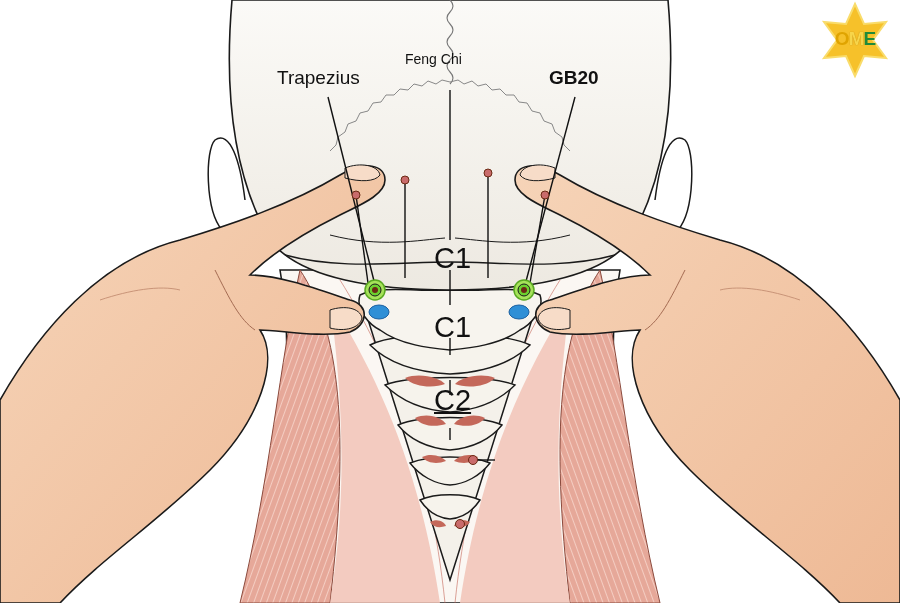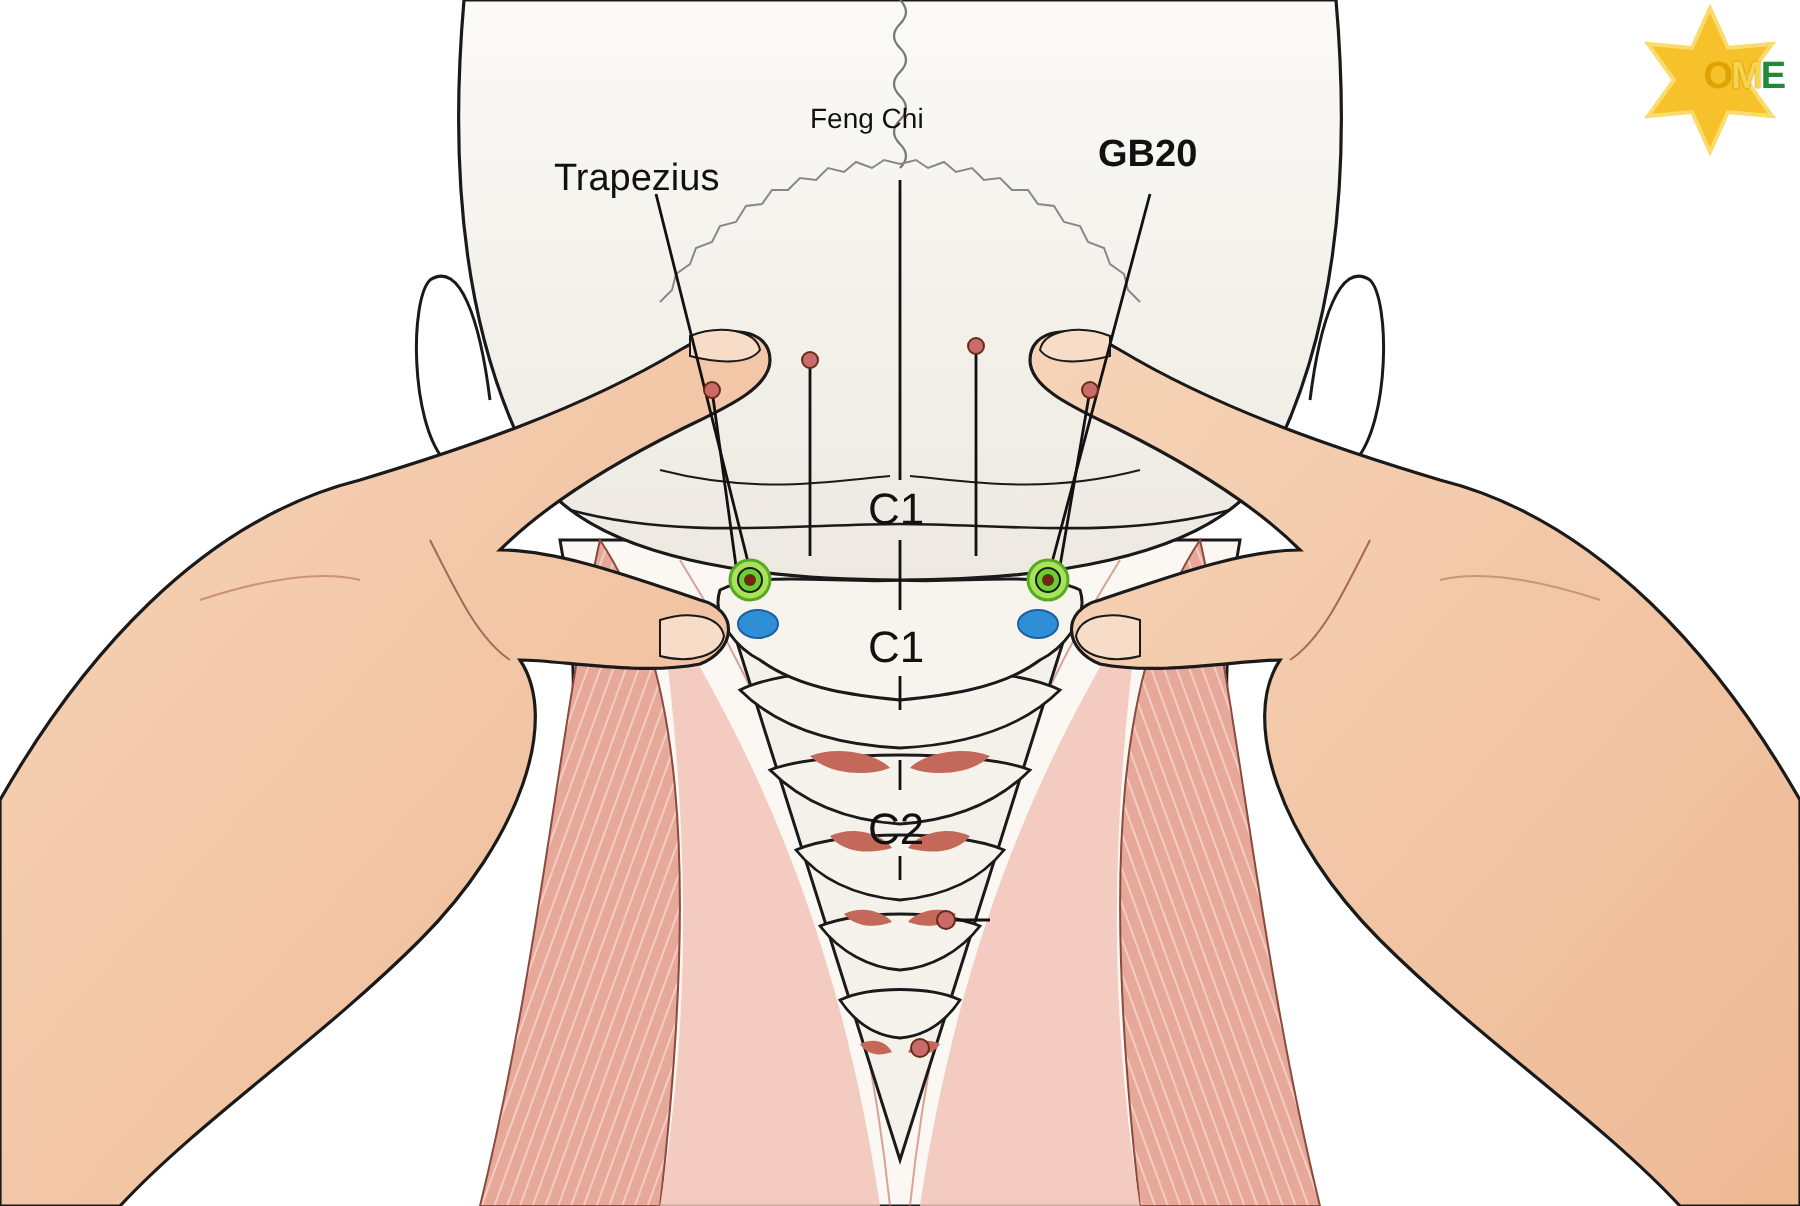--- a/index.html
+++ b/index.html
@@ -4,26 +4,26 @@
   <style>
     html, body { margin: 0; padding: 0; background: #ffffff; }
     body { width: 900px; height: 603px; overflow: hidden; position: relative; font-family: "Liberation Sans", sans-serif; }
     #canvas { position: absolute; left: 0; top: 0; width: 900px; height: 603px; }
     .label {
       position: absolute; color: #111; font-family: "Liberation Sans", sans-serif;
       white-space: nowrap; line-height: 1;
     }
     .label.big { font-size: 14px; }
     .label.med { font-size: 19px; }
-    .label.vert { font-size: 22px; }
+    .label.vert { font-size: 29px; }
     .logo {
       position: absolute; left: 818px; top: 4px; width: 74px; height: 72px;
     }
     .logo-text {
-      position: absolute; left: 0; top: 25px; width: 74px; text-align: right;
+      position: absolute; left: 0; top: 25px; width: 74px; text-align: center;
       font-family: "Liberation Sans", sans-serif; font-weight: bold; font-size: 19px;
       letter-spacing: -1px; line-height: 1;
     }
     .logo-text .o { color: #e0a400; }
     .logo-text .m { color: #f7d54a; text-shadow: 0 0 1px #b57a00; }
     .logo-text .e { color: #1f8a3a; }
   </style>
 </head>
 <body>
 
@@ -158,24 +158,24 @@
   <g>
     <ellipse cx="379" cy="312" rx="10" ry="7" fill="#2f8fd6" stroke="#1a5fa0" stroke-width="1"></ellipse>
     <ellipse cx="519" cy="312" rx="10" ry="7" fill="#2f8fd6" stroke="#1a5fa0" stroke-width="1"></ellipse>
   </g>
 
   <g transform="translate(855,40)">
     <polygon points="0,-36 9,-16 31,-18 18,0 31,18 9,16 0,36 -9,16 -31,18 -18,0 -31,-18 -9,-16" fill="#f6c12a" stroke="#f9dc6b" stroke-width="2"></polygon>
   </g>
 </svg>
 
-<div class="label med" style="left:277px; top:80px;">Trapezius</div>
+<div class="label med" style="left:277px; top:68px;">Trapezius</div>
 <div class="label big" style="left:405px; top:52px;">Feng Chi</div>
 <div class="label med" style="left:549px; top:68px;font-weight:bold;">GB20</div>
 <div class="label vert" style="left:434px; top:244px;">C1</div>
 <div class="label vert" style="left:434px; top:313px;">C1</div>
-<div class="label vert" style="left:434px; top:404px;">C2</div>
+<div class="label vert" style="left:434px; top:386px;text-decoration:underline;">C2</div>
 
 <div class="logo">
   <div class="logo-text">
     <span class="o">O</span><span class="m">M</span><span class="e">E</span>
   </div>
 </div>
 
 </body></html>

